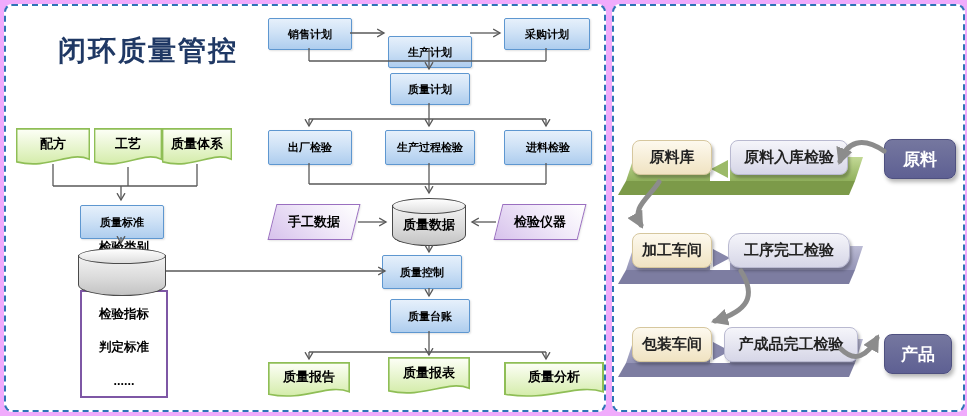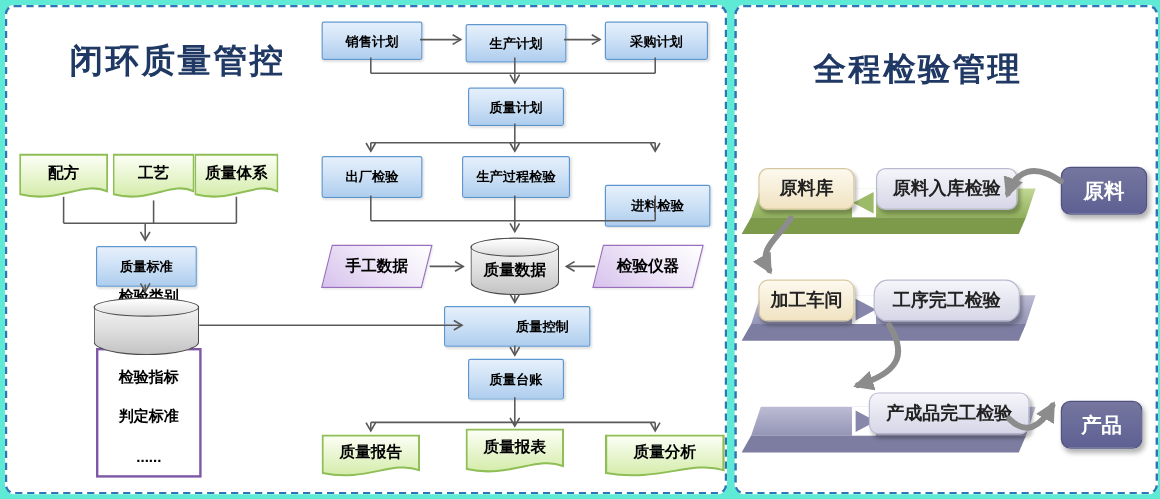--- a/index.html
+++ b/index.html
@@ -1,18 +1,18 @@
 <!DOCTYPE html>
 <html><head>
 <meta charset="utf-8">
 <style>
   html,body{margin:0;padding:0;background:#ffffff;}
   #canvas{
     position:relative;width:967px;height:416px;overflow:hidden;
-    font-family:"Liberation Sans","DejaVu Sans",sans-serif;background:#5eead4;
+    font-family:"Liberation Sans","DejaVu Sans",sans-serif;background:#f0abfc;
   }
   .panel{position:absolute;border:2px dashed #2e74b6;border-radius:8px;background:#ffffff;}
   .panel-title{position:absolute;font-weight:bold;color:#1f3864;letter-spacing:2px;}
   
   .bluebox{
     position:absolute;display:flex;align-items:center;justify-content:center;
     background:linear-gradient(180deg,#e6f0fb 0%,#cfe2f6 45%,#aecdee 100%);
     border:1.3px solid #5e97d0;border-radius:2px;
     font-weight:bold;font-size:11px;color:#000;
     box-shadow:1px 1px 2px rgba(0,0,0,0.12);
@@ -95,27 +95,27 @@
         <stop offset="0" stop-color="#bcbcd5"></stop>
           <stop offset="1" stop-color="#9494b6"></stop>
       </linearGradient>
     </defs>
   </svg>
 
   <div class="panel" style="left:4px;top:4px;width:598px;height:404px;"></div>
   <div class="panel-title" style="left:58px;top:32px;font-size:28px;">闭环质量管控</div>
 
   <div class="bluebox" style="left:268px;top:18px;width:82px;height:30px;">销售计划</div>
-  <div class="bluebox" style="left:388px;top:20px;width:82px;height:30px;">生产计划</div>
+  <div class="bluebox" style="left:388px;top:36px;width:82px;height:30px;">生产计划</div>
   <div class="bluebox" style="left:504px;top:18px;width:84px;height:30px;">采购计划</div>
   <div class="bluebox" style="left:390px;top:73px;width:78px;height:30px;">质量计划</div>
 
   <div class="bluebox" style="left:268px;top:130px;width:82px;height:33px;">出厂检验</div>
   <div class="bluebox" style="left:385px;top:130px;width:88px;height:33px;">生产过程检验</div>
-  <div class="bluebox" style="left:504px;top:130px;width:86px;height:33px;margin-top:24px;">进料检验</div>
+  <div class="bluebox" style="left:504px;top:130px;width:86px;height:33px;">进料检验</div>
 
   <div class="doc" style="left:16px;top:128px;width:74px;height:40px;">
     <svg viewBox="0 0 100 46" preserveAspectRatio="none">
         <path d="M1,1 L99,1 L99,36 C72,26 45,48 1,39 Z" fill="url(#gDoc)" stroke="#8fbe56" stroke-width="2"></path>
       </svg>
     <span class="lbl">配方</span>
   </div>
   <div class="doc" style="left:94px;top:128px;width:68px;height:40px;">
     <svg viewBox="0 0 100 46" preserveAspectRatio="none">
         <path d="M1,1 L99,1 L99,36 C72,26 45,48 1,39 Z" fill="url(#gDoc)" stroke="#8fbe56" stroke-width="2"></path>
@@ -149,21 +149,21 @@
   <div class="cyl" style="left:392px;top:198px;width:74px;height:48px;">
     <div class="body"></div>
       <div class="top"></div>
     <span class="lbl">质量数据</span>
   </div>
   <div class="para" style="left:498px;top:204px;width:84px;height:36px;">
     <div class="shape"></div>
     <span class="lbl">检验仪器</span>
   </div>
 
-  <div class="bluebox" style="left:370px;top:255px;width:78px;height:32px;padding-left:42px;">质量控制</div>
+  <div class="bluebox" style="left:382px;top:255px;width:78px;height:32px;">质量控制</div>
   <div class="bluebox" style="left:390px;top:299px;width:78px;height:32px;">质量台账</div>
 
   <div class="doc" style="left:268px;top:362px;width:82px;height:38px;">
     <svg viewBox="0 0 100 46" preserveAspectRatio="none">
         <path d="M1,1 L99,1 L99,36 C72,26 45,48 1,39 Z" fill="url(#gDoc)" stroke="#8fbe56" stroke-width="2"></path>
       </svg>
     <span class="lbl">质量报告</span>
   </div>
   <div class="doc" style="left:388px;top:357px;width:82px;height:40px;">
     <svg viewBox="0 0 100 46" preserveAspectRatio="none">
@@ -172,21 +172,20 @@
     <span class="lbl">质量报表</span>
   </div>
   <div class="doc" style="left:504px;top:362px;width:84px;height:38px;padding-left:16px;">
     <svg viewBox="0 0 100 46" preserveAspectRatio="none">
         <path d="M1,1 L99,1 L99,36 C72,26 45,48 1,39 Z" fill="url(#gDoc)" stroke="#8fbe56" stroke-width="2"></path>
       </svg>
     <span class="lbl">质量分析</span>
   </div>
 
   <div class="panel" style="left:612px;top:4px;width:349px;height:404px;"></div>
-  <div class="panel-title" style="left:678px;top:40px;font-size:27px;">全程检验管理</div>
 
   <svg class="bar" style="left:618px;top:156px;" width="246" height="44" viewBox="0 0 246 44">
     <polygon points="16,1 245,1 237,25 8,25" fill="url(#gBarG)"></polygon>
     <polygon points="8,25 237,25 231,39 0,39" fill="#7c9a49"></polygon>
     <rect x="92" y="1" width="20" height="24" fill="#ffffff"></rect>
     <polygon points="110,4 93,13 110,22" fill="#9cba68"></polygon>
   </svg>
   <div class="chip station" style="left:632px;top:140px;width:78px;height:33px;">原料库</div>
   <div class="chip inspection" style="left:730px;top:140px;width:116px;height:33px;">原料入库检验</div>
   <div class="chip external" style="left:884px;top:139px;width:70px;height:38px;">原料</div>
@@ -199,20 +198,21 @@
   </svg>
   <div class="chip station" style="left:632px;top:233px;width:78px;height:33px;">加工车间</div>
   <div class="chip inspection" style="left:728px;top:233px;width:120px;height:33px;border-radius:12px;">工序完工检验</div>
 
   <svg class="bar" style="left:618px;top:338px;" width="246" height="44" viewBox="0 0 246 44">
     <polygon points="16,1 245,1 237,25 8,25" fill="url(#gBarP)"></polygon>
     <polygon points="8,25 237,25 231,39 0,39" fill="#7d7da1"></polygon>
     <rect x="92" y="1" width="20" height="24" fill="#ffffff"></rect>
     <polygon points="95,4 112,13 95,22" fill="#8787ab"></polygon>
   </svg>
+  <div class="chip station" style="left:632px;top:327px;width:78px;height:33px;">包装车间</div>
   <div class="chip inspection" style="left:724px;top:327px;width:132px;height:33px;">产成品完工检验</div>
   <div class="chip external" style="left:884px;top:334px;width:66px;height:38px;">产品</div>
 
   <svg class="overlay" width="967" height="416" viewBox="0 0 967 416">
     <defs>
       <marker id="arr" viewBox="0 0 8 8" refX="6.5" refY="4" markerWidth="7" markerHeight="7" orient="auto">
         <path d="M0.5,0.5 L6.5,4 L0.5,7.5" fill="none" stroke="#595959" stroke-width="1.2"></path>
       </marker>
       <marker id="arrF" viewBox="0 0 8 8" refX="6" refY="4" markerWidth="3.4" markerHeight="3.4" orient="auto">
         <path d="M0,0 L8,4 L0,8 Z" fill="#8c8c8c"></path>

